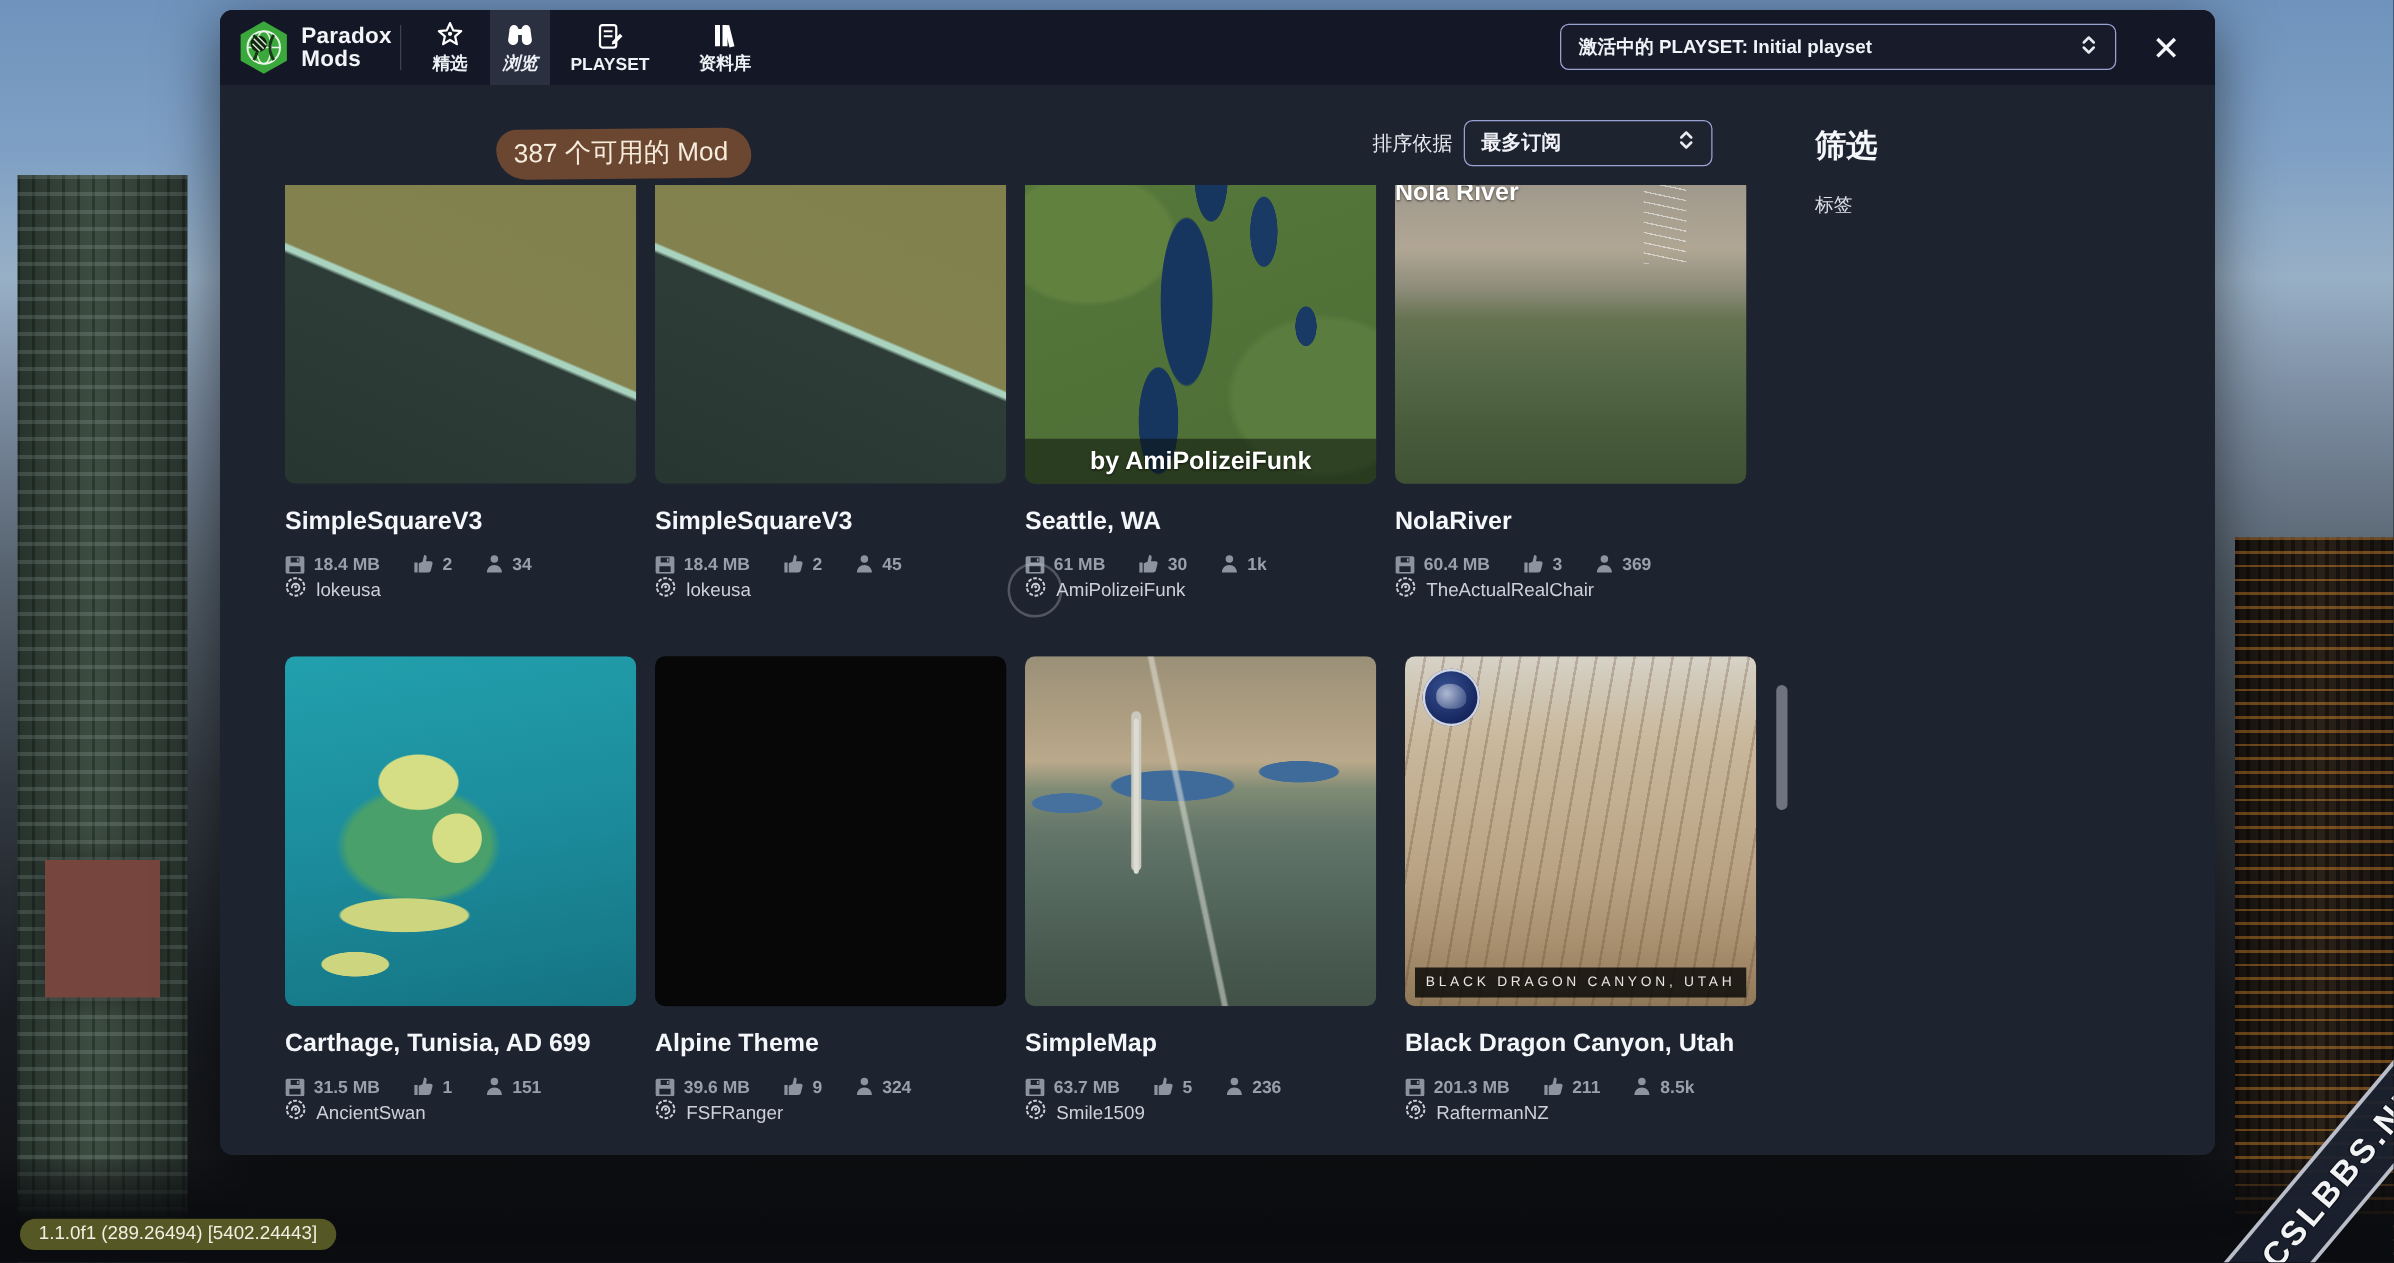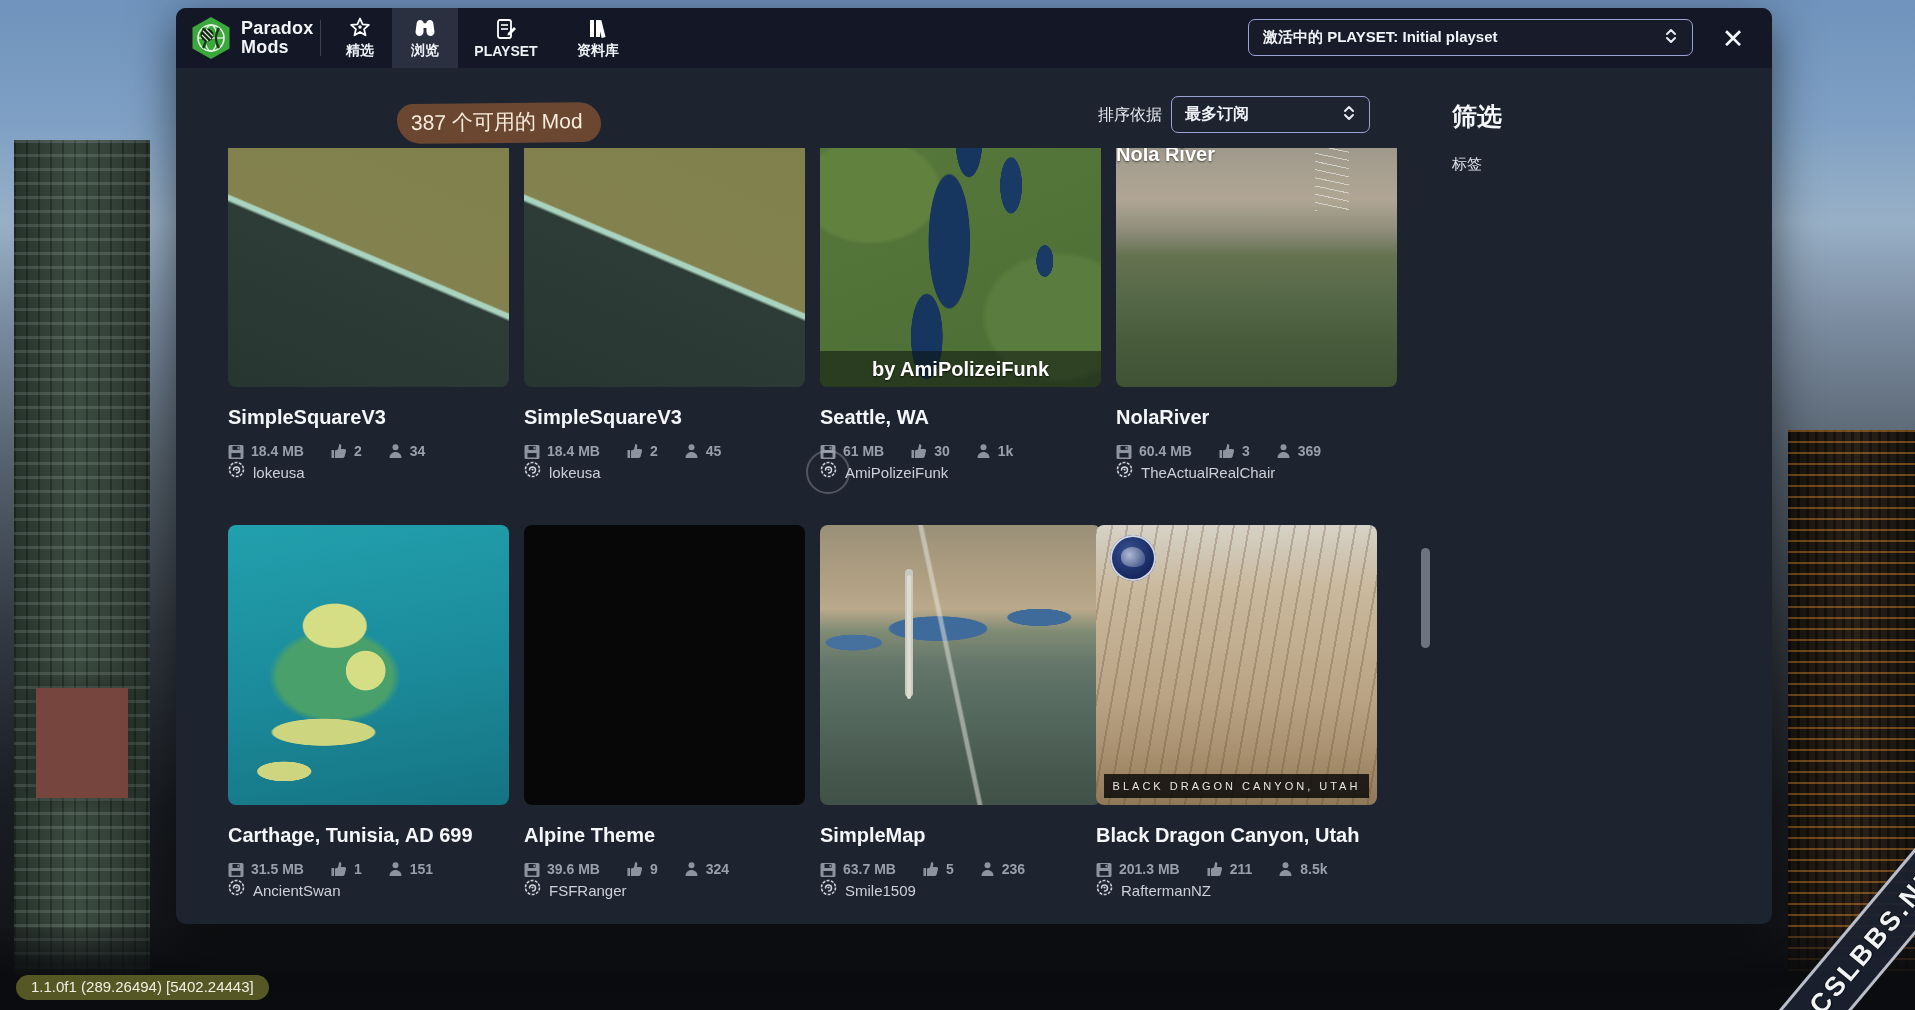--- a/index.html
+++ b/index.html
@@ -165,21 +165,21 @@
   <div class="tab" style="width: 64px;">
     <span class="tab-icon">
               <svg width="24" height="24" viewBox="0 0 24 24">
                 <path d="M12 2.5l2.6 5.8 6.3.6-4.8 4.2 1.4 6.2-5.5-3.3-5.5 3.3 1.4-6.2-4.8-4.2 6.3-.6z" fill="none" stroke="#fff" stroke-width="1.8" stroke-linejoin="round"></path>
                 <circle cx="12" cy="11" r="1.7" fill="#fff"></circle>
               </svg>
             </span>
     <span class="tab-label">精选</span>
   </div>
 
-  <div class="tab active" style="width: 66px;">
+  <div class="tab active" style="width: 48px; font-style: italic;">
     <span class="tab-icon">
               <svg width="26" height="24" viewBox="0 0 26 24">
                 <path d="M4.5 8.5C4.5 6 6 4 8.2 4c1.9 0 3.3 1.4 3.6 3.2h2.4C14.5 5.4 15.9 4 17.8 4 20 4 21.5 6 21.5 8.5l1 7.5c0 2.2-1.8 4-4 4s-4-1.8-4-4v-4h-3v4c0 2.2-1.8 4-4 4s-4-1.8-4-4z" fill="#fff"></path>
               </svg>
             </span>
     <span class="tab-label">浏览</span>
   </div>
 
   <div class="tab" style="width: 96px;">
     <span class="tab-icon">
@@ -509,21 +509,21 @@
     <div class="card-author">
           <span class="i-author"><svg width="17" height="17" viewBox="0 0 17 17">
               <circle cx="8.5" cy="8.5" r="7" fill="none" stroke="#ccd1d8" stroke-width="1.6" stroke-dasharray="3 1.4"></circle>
               <path d="M5.5 9a3 3 0 1 1 3 3" fill="none" stroke="#ccd1d8" stroke-width="1.5" stroke-linecap="round"></path>
               <circle cx="8.5" cy="8.5" r="1.1" fill="#ccd1d8"></circle>
             </svg></span>
           <span class="v-author">Smile1509</span>
         </div>
   </div>
 
-  <div class="card" style="left: 920px; top: 377px;">
+  <div class="card" style="left: 948px; top: 377px;">
     <div class="thumb thumb-blackdragon">
           <span class="ov-bottom-caption">Black Dragon Canyon, Utah</span>
           <span class="logo-badge"></span>
         </div>
     <div class="card-title">Black Dragon Canyon, Utah</div>
     <div class="card-stats">
       <span class="stat">
             <span class="i-size">
               <svg width="16" height="15" viewBox="0 0 16 15">
                 <path fill-rule="evenodd" fill="#8d949f" d="M2 1h12a1.5 1.5 0 0 1 1.5 1.5v11A1.5 1.5 0 0 1 14 15H2A1.5 1.5 0 0 1 .5 13.5v-11A1.5 1.5 0 0 1 2 1zm2.5 1v4h7V2zm5 .8h1.4v2.4H9.5zM3.5 9h9v4.5h-9z"></path>

